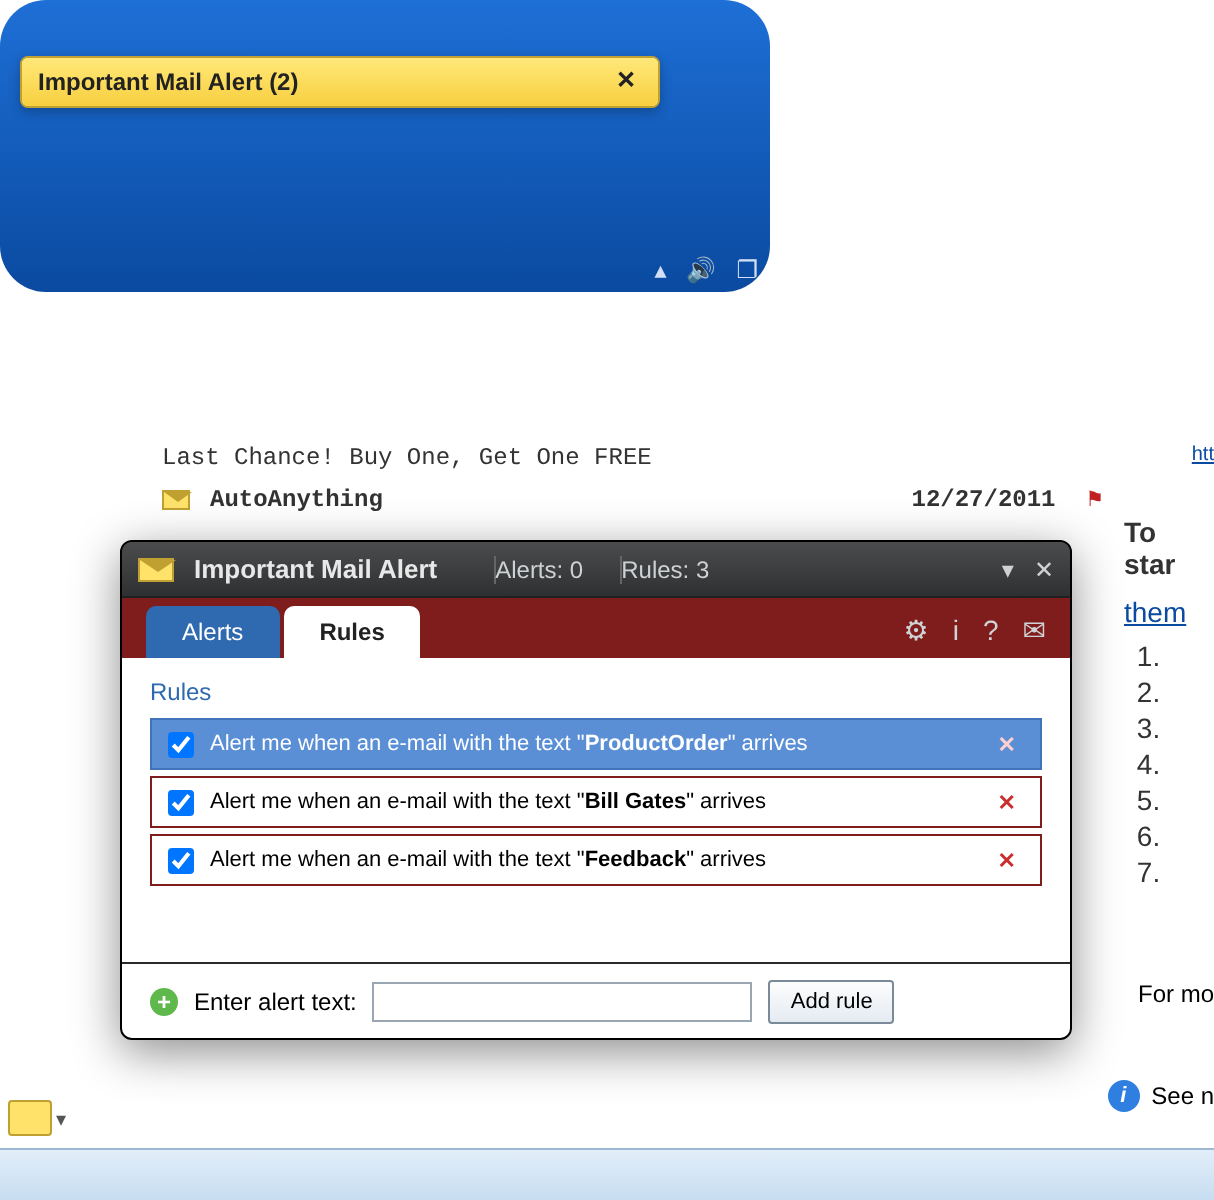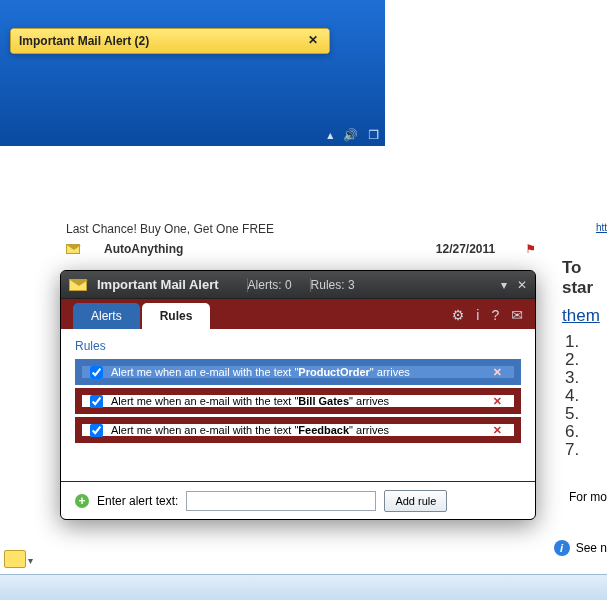--- a/index.html
+++ b/index.html
@@ -1,41 +1,41 @@
 <!DOCTYPE html>
 <html><head>
 <meta charset="utf-8">
 <style>
   * { box-sizing: border-box; margin: 0; padding: 0; }
   body { font-family: "Segoe UI", Tahoma, Arial, sans-serif; font-size: 12px; width: 607px; height: 600px; background: #fff; position: relative; overflow: hidden; }
 
   
-  .desktop-strip { position: absolute; left: 0; top: 0; width: 385px; height: 146px; background: linear-gradient(#1e6fd6, #0a4aa0); }
+  .desktop-strip { position: absolute; left: 0; top: 0; width: 385px; height: 146px; background: linear-gradient(#1e6fd6, #0a4aa0); border-radius: 23px; }
   .toast { position: absolute; left: 10px; top: 28px; width: 320px; border: 1px solid #c0a030; border-radius: 4px; background: #fff; box-shadow: 0 2px 6px rgba(0,0,0,.25); overflow: hidden; }
   .toast-title { display: flex; align-items: center; justify-content: space-between; padding: 4px 8px; background: linear-gradient(#ffe879, #f8cf3f); font-weight: bold; font-size: 12px; color: #222; }
   .toast-close { width: 16px; height: 16px; text-align: center; line-height: 14px; font-weight: bold; cursor: pointer; }
   .toast-body { display: flex; gap: 10px; padding: 8px 10px 10px; background: linear-gradient(#ffffff, #fff1b3); font-size: 11px; color: #333; }
   .toast-icon { width: 32px; height: 24px; flex: 0 0 32px; }
   .toast-arrow { color: #e0a000; padding-left: 2px; }
   .tray { position: absolute; right: 6px; bottom: 4px; display: flex; gap: 10px; color: #e8f0ff; }
   .tray span { opacity: .9; }
 
   
   .page-bg { position: absolute; left: 0; top: 200px; width: 607px; height: 400px; background: #fff; }
-  .mail-list { position: absolute; left: 66px; top: 222px; width: 470px; font-size: 12px; color: #333; }
+  .mail-list { position: absolute; left: 81px; top: 222px; width: 470px; font-size: 12px; color: #333; font-family: Liberation Mono, monospace; }
   .mail-subject1 { margin-bottom: 6px; }
-  .mail-from-row { display: flex; align-items: center; gap: 20px; }
+  .mail-from-row { display: flex; align-items: center; gap: 6px; }
   .mail-from { font-weight: bold; flex: 1; }
   .mail-date { font-weight: bold; padding-right: 10px; }
   .flag-icon { color: #c02020; }
   .mail-subject2 { margin-left: 0; margin-top: 2px; }
   .env-small { display:inline-block; width:14px; height:10px; background:#ffe26a; border:1px solid #c0a030; position:relative; vertical-align:middle; margin-right:4px; }
   .env-small::before{content:"";position:absolute;left:0;top:0;border-left:7px solid transparent;border-right:7px solid transparent;border-top:5px solid #c0a030;}
 
-  .right-col { position: absolute; right: 0; top: 258px; width: 45px; font-size: 17px; color: #333; }
+  .right-col { position: absolute; right: 0; top: 258px; width: 45px; font-size: 14px; color: #333; }
   .right-col .bold { font-weight: bold; margin-bottom: 8px; }
   .right-col a { color: #0a4aa0; text-decoration: underline; display: block; margin-bottom: 6px; }
   .right-ht { position: absolute; right: 0; top: 222px; color:#0a4aa0; text-decoration:underline; font-size:10px; }
   .right-list { list-style: decimal; padding-left: 22px; }
   .right-list li { height: 18px; }
   .right-foot { position: absolute; right: 0; top: 490px; font-size: 12px; }
   .info-row { position: absolute; right: 0; top: 540px; display:flex; align-items:center; gap:6px; font-size:12px; }
   .info-dot{width:16px;height:16px;border-radius:50%;background:#2f7fe0;color:#fff;display:flex;align-items:center;justify-content:center;font-weight:bold;font-style:italic;font-size:11px;}
 
   .bottom-bar { position: absolute; left: 0; bottom: 0; width: 607px; height: 26px; background: linear-gradient(#e2eef9, #c7ddf1); border-top: 1px solid #9db8d2; }
@@ -55,21 +55,21 @@
 
   .m-tabrow { height: 30px; background: #7f1d1d; display: flex; align-items: flex-end; padding: 0 12px; }
   .tab { padding: 6px 18px; border-top-left-radius: 5px; border-top-right-radius: 5px; font-size: 12px; cursor: pointer; }
   .tab.inactive { background: #2f6ab0; color: #fff; margin-right: 2px; }
   .tab.active { background: #fff; color: #222; font-weight: 600; }
   .tab-icons { margin-left: auto; display:flex; gap:12px; color:#d0d3d5; padding-bottom:6px; }
   .tab-icons span{cursor:pointer; font-size:14px;}
 
   .m-body { background: #fff; height: 170px; padding: 8px 14px 0; overflow: hidden; }
   .section-label { color: #2f6ab0; font-size: 12px; margin: 2px 0 6px; }
-  .rule-row { display: flex; align-items: center; height: 26px; border: 7px solid #7f1d1d; padding: 0 8px; margin-bottom: 3px; font-size: 11px; }
+  .rule-row { display: flex; align-items: center; height: 26px; border: 1px solid #7f1d1d; padding: 0 8px; margin-bottom: 3px; font-size: 11px; }
   .rule-row.sel { background: #5a8fd6; color: #fff; border-color: #3f74bb; }
   .rule-row input[type=checkbox]{ margin-right: 8px; }
   .rule-text b { font-weight: bold; }
   .rule-del { margin-left: auto; color: #c83030; font-weight: bold; cursor: pointer; padding: 0 4px; }
   .rule-row.sel .rule-del{ color:#ffd0d0; }
 
   .m-footer { position: absolute; left: 0; bottom: 0; width: 100%; height: 38px; background: #fff; border-top: 1px solid #2a2a2a; display: flex; align-items: center; padding: 0 14px; gap: 8px; }
   .add-icon { width:14px;height:14px;border-radius:50%;background:#5fb84c;color:#fff;display:flex;align-items:center;justify-content:center;font-weight:bold;font-size:12px;line-height:1; }
   .footer-input { width: 190px; height: 20px; border: 1px solid #9aa7b3; padding: 0 4px; font-size: 11px; }
   .add-btn { height: 22px; padding: 0 10px; border: 1px solid #7a8a99; background: linear-gradient(#fdfdfd,#e4ebf1); border-radius: 2px; cursor: pointer; font-size: 11px; }

